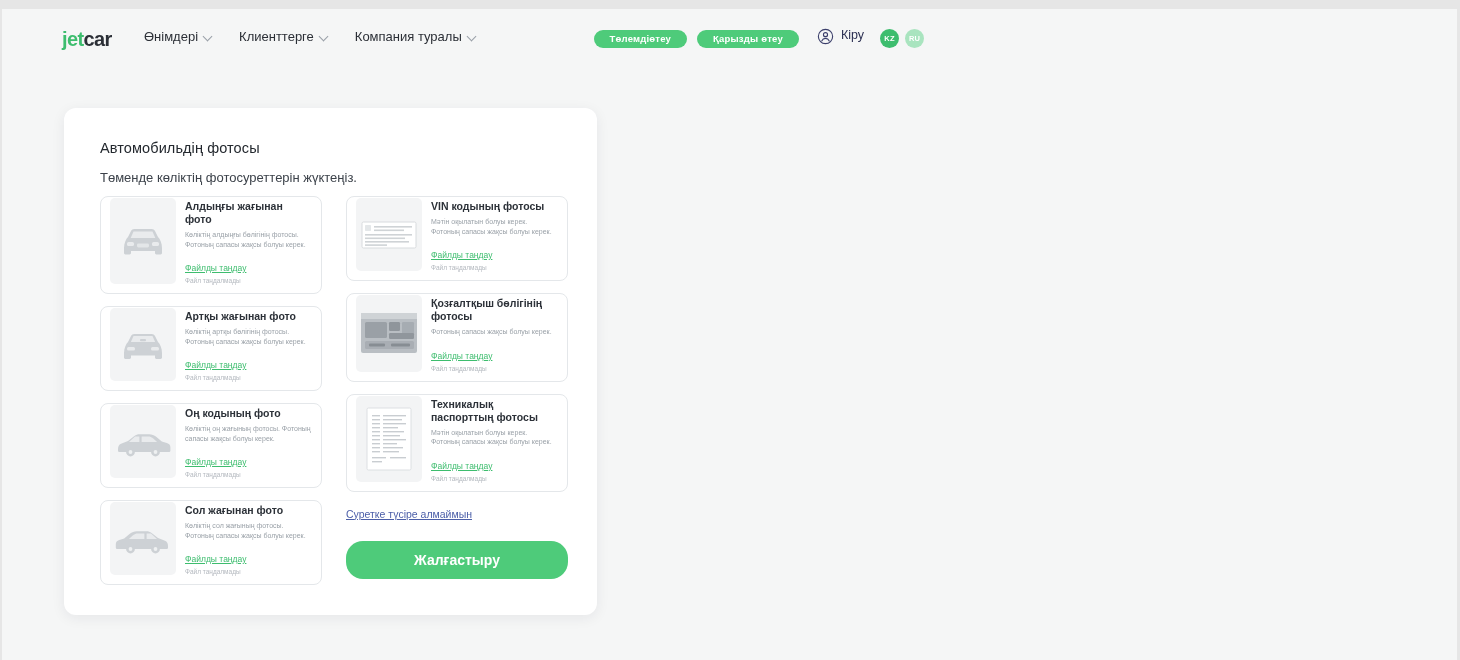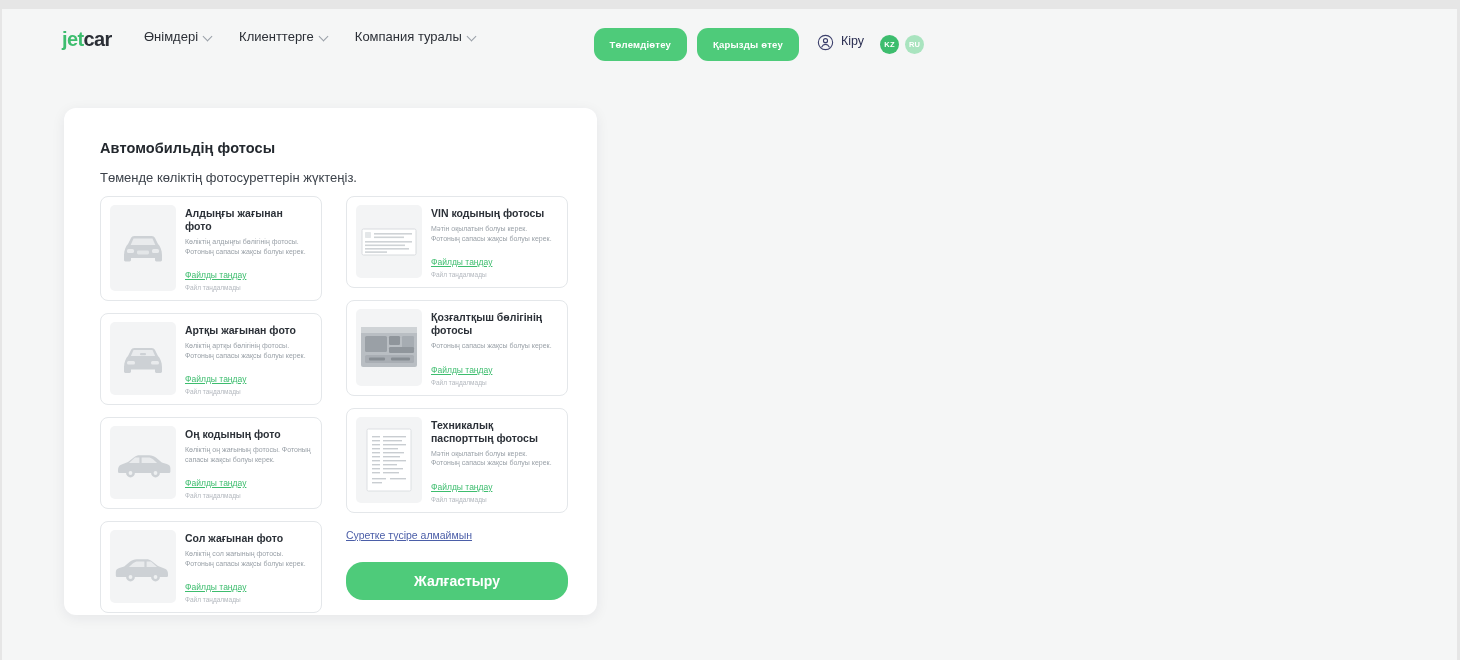--- a/index.html
+++ b/index.html
@@ -71,21 +71,21 @@
   }
 
   .header-right {
     position: absolute;
     right: 533px; top: 19px;
     display: flex;
     align-items: center;
     gap: 10px;
   }
   .pill {
-    height: 33px;
+    height: 18px;
     padding: 0 16px;
     border-radius: 11px;
     background: #4ecb7a;
     color: #ffffff;
     font-size: 9.5px;
     font-weight: 600;
     letter-spacing: 0.2px;
     display: flex;
     align-items: center;
     justify-content: center;
@@ -128,21 +128,21 @@
     left: 62px; top: 99px;
     width: 533px; height: 507px;
     background: #ffffff;
     border-radius: 12px;
     box-shadow: 0 3px 14px rgba(25,35,55,0.07);
   }
   .panel-title {
     position: absolute;
     left: 36px; top: 32px;
     font-size: 14.5px;
-    font-weight: 700;
+    font-weight: 400;
     color: #23282e;
     letter-spacing: 0.1px;
   }
   .panel-sub {
     position: absolute;
     left: 36px; top: 62px;
     font-size: 13px;
     color: #3c424a;
   }
 
@@ -157,21 +157,21 @@
     width: 222px;
   }
   .col-left { left: 0; }
   .col-right { left: 246px; }
 
   .upload-card {
     width: 222px;
     border: 1px solid #e4e7ea;
     border-radius: 8px;
     background: #ffffff;
-    padding: 8px 9px 9px 9px;
+    padding: 1px 9px 9px 9px;
     display: flex;
     gap: 9px;
     margin-bottom: 12px;
   }
   .thumb {
     width: 66px;
     min-width: 66px;
     border-radius: 5px;
     background: #f3f4f5;
     display: flex;

